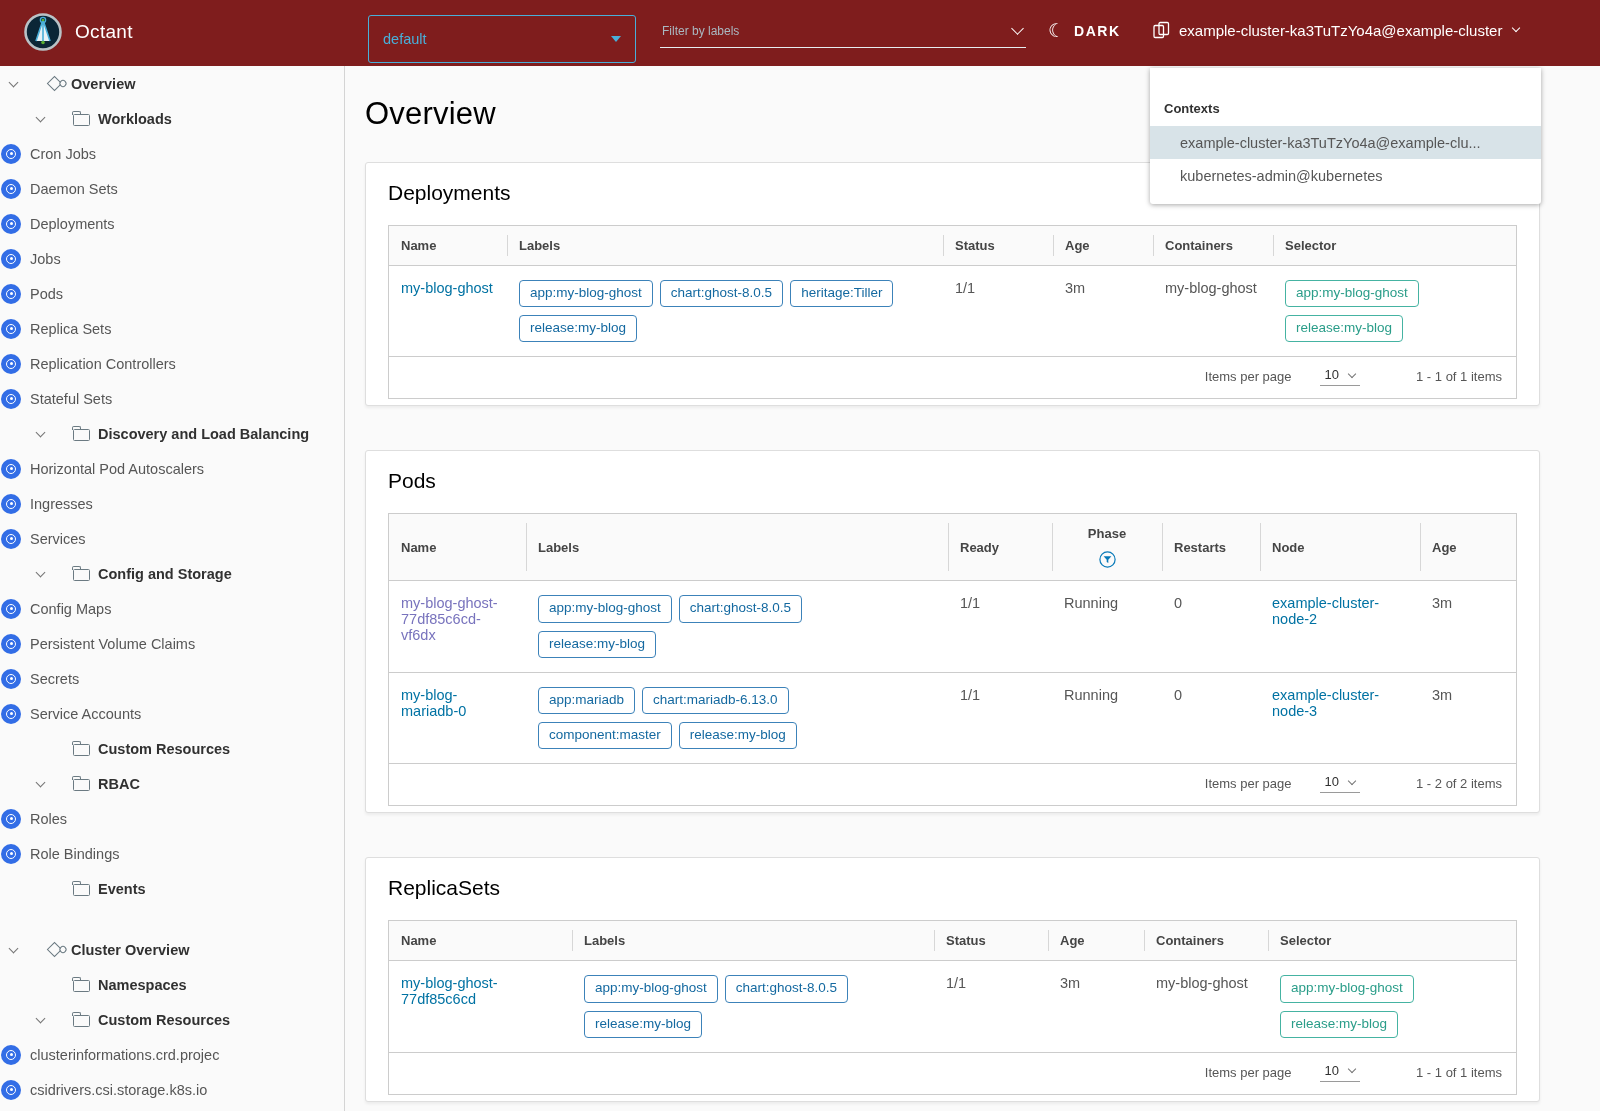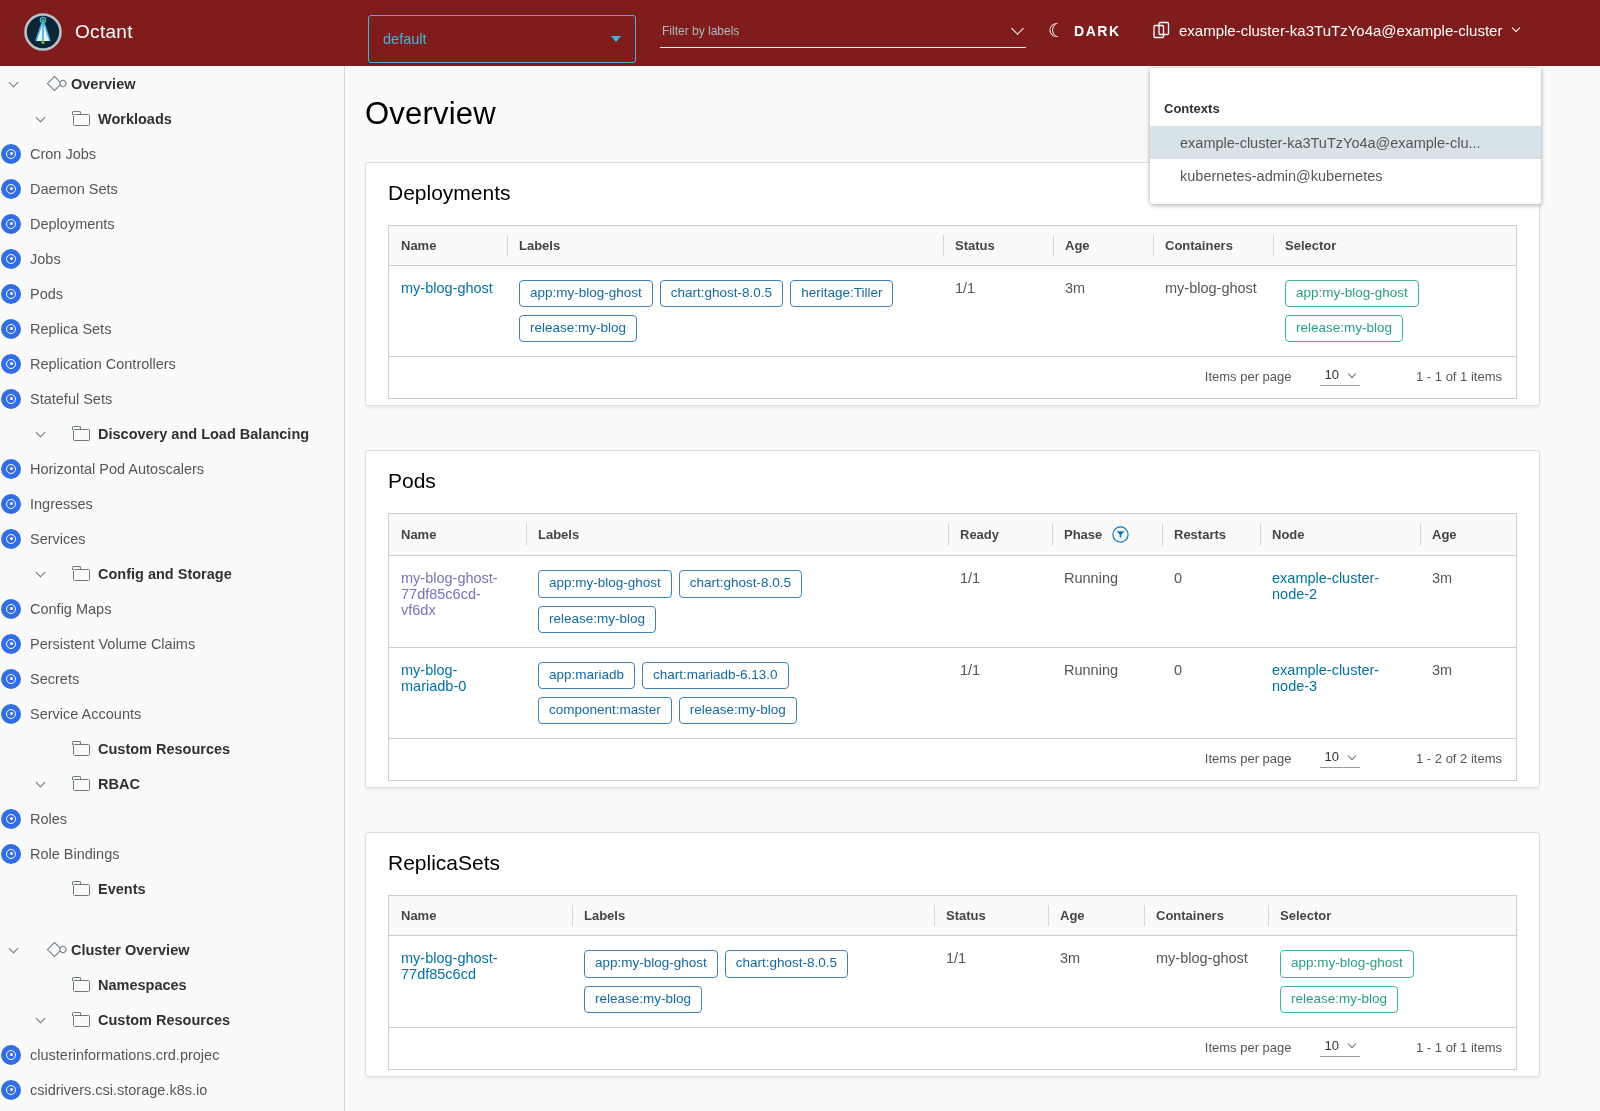--- a/index.html
+++ b/index.html
@@ -74,21 +74,21 @@
   .pill { display:inline-block; border-radius:4px; padding:3px 10px 4px; font-size:13.5px;
     margin:0 7px 8px 0; white-space:nowrap; line-height:1.35; }
   .pill.blue { border:1px solid #3c82b9; color:#1469a0; }
   .pill.green { border:1px solid #45b3a2; color:#2a9d89; }
   .grid-footer { display:flex; justify-content:flex-end; align-items:center;
     padding:10px 14px 12px; font-size:13px; color:#565656; background:#fff; }
   .pagesize { margin-left:28px; color:#313131; border-bottom:1px solid #9a9a9a;
     padding:0 5px 3px; display:flex; align-items:center; gap:10px; cursor:pointer; }
   .pagesize .chv { width:6px; height:6px; border-width:1.3px; color:#747474; margin-top:-2px; }
   .range { margin-left:42px; min-width:100px; text-align:right; }
-  .phase-th { display:flex; align-items:center; gap:10px; }
+  .phase-th { display:flex; align-items:center; gap:10px;flex-direction:column; }
 </style>
 </head>
 <body>
 
 <div class="topbar">
   <div class="brand">
     <svg width="38" height="38" viewBox="0 0 38 38">
       <circle cx="19" cy="19" r="17.5" fill="#0b2636" stroke="#b9c2c6" stroke-width="2.6"></circle>
       <polygon points="19,7 12,28 26,28" fill="#e8f1f5"></polygon>
       <path d="M19 7 L12 28 M19 7 L19 28 M19 7 L26 28" stroke="#49afd9" stroke-width="1.6" fill="none"></path>

